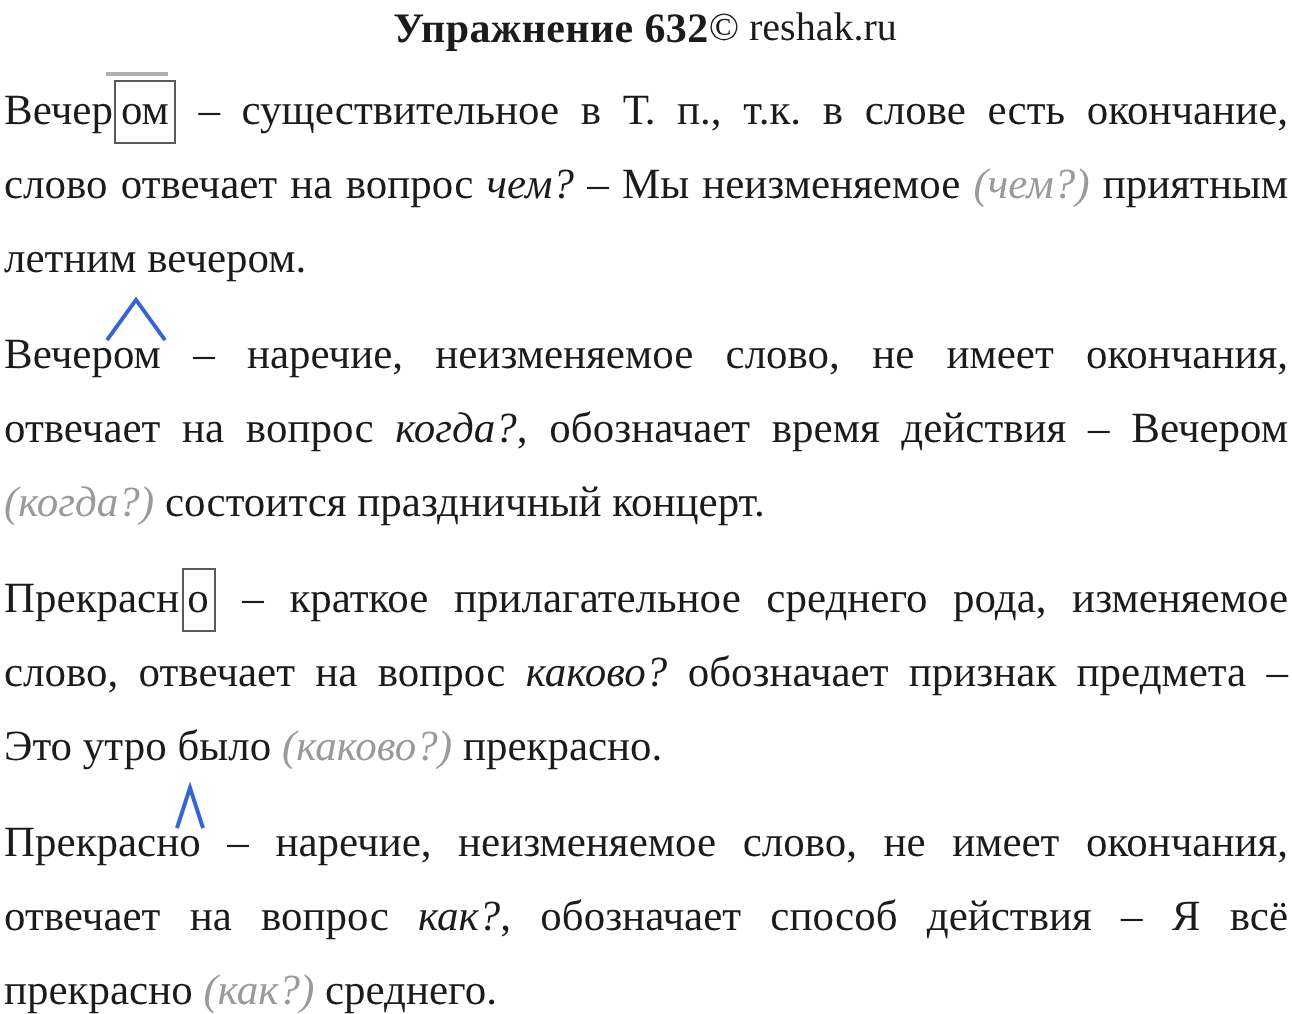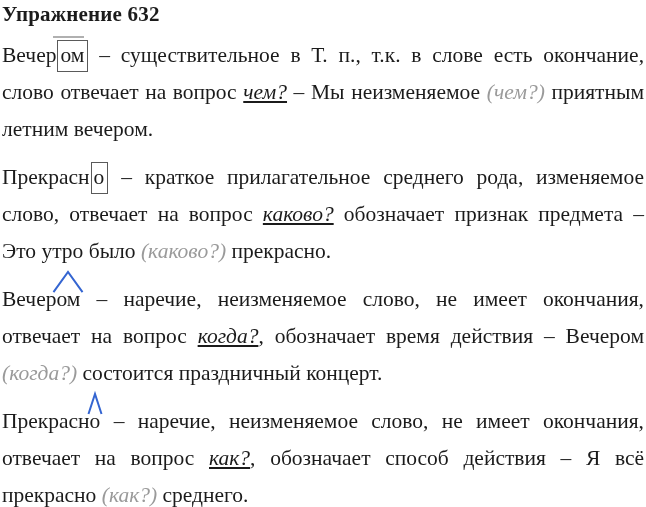--- a/index.html
+++ b/index.html
@@ -13,21 +13,21 @@
   html, body { background: #fff; }
   body {
     width: 646px; height: 507px;
     overflow: hidden;
     font-family: "Liberation Serif", "DejaVu Serif", serif;
     color: var(--text);
     position: relative;
   }
   .page { width: 646px; height: 507px; position: relative; }
   .header {
-    display: flex; justify-content: space-between; align-items: flex-start;
+    display: flex; justify-content: center; align-items: flex-start;
     padding: 2px 3px 0 2px;
     height: 27px;
   }
   .title {
     font-weight: bold;
     font-size: 21px;
     line-height: 24px;
     letter-spacing: 0.2px;
   }
   .copyright {
@@ -45,21 +45,21 @@
     padding: 0 2px 0 2px;
   }
   .content p {
     font-size: 21.5px;
     line-height: 37px;
     text-align: justify;
     margin: 0 0 11px 0;
     color: var(--text);
   }
   .content p:last-child { margin-bottom: 0; }
-  .seg-italic { font-style: italic; text-decoration: underline; }
+  .seg-italic { font-style: italic; }
   .seg-muted { font-style: italic; color: var(--muted); }
   .seg-boxed {
     border: 1.5px solid var(--box);
     padding: 2px 3px 4px 2px;
     margin-left: 1px;
   }
   .caret-wrap {
     position: relative;
     white-space: nowrap;
   }
@@ -74,25 +74,26 @@
     overflow: visible;
     pointer-events: none;
   }
 </style>
 </head>
 <body>
 
 <div class="page">
   <div class="header">
     <div class="title">Упражнение 632</div>
+    <div class="copyright">© reshak.ru</div>
   </div>
   <div class="divider"></div>
   <div class="content" id="content">
       <p><span>Вечер</span><span class="seg-boxed">ом</span><span> – существительное в Т. п., т.к. в слове есть окончание, слово отвечает на вопрос </span><span class="seg-italic">чем?</span><span> – Мы неизменяемое </span><span class="seg-muted">(чем?)</span><span> приятным летним вечером.</span></p>
-      <p><span>Прекрасн</span><span class="seg-boxed">о</span><span> – краткое прилагательное среднего рода, изменяемое слово, отвечает на вопрос </span><span class="seg-italic">каково?</span><span> обозначает признак предмета – Это утро было </span><span class="seg-muted">(каково?)</span><span> прекрасно.</span></p>
       <p><span>Вечер</span><span class="caret-wrap"><svg class="caret-mark" viewBox="0 0 30 24" preserveAspectRatio="none">
             <path d="M2 23 L15 2 L28 23" fill="none" stroke="var(--caret)" stroke-width="2" stroke-linejoin="miter" vector-effect="non-scaling-stroke"></path>
           </svg>ом</span><span> – наречие, неизменяемое слово, не имеет окончания, отвечает на вопрос </span><span class="seg-italic">когда?</span><span>, обозначает время действия – Вечером </span><span class="seg-muted">(когда?)</span><span> состоится праздничный концерт.</span></p>
+      <p><span>Прекрасн</span><span class="seg-boxed">о</span><span> – краткое прилагательное среднего рода, изменяемое слово, отвечает на вопрос </span><span class="seg-italic">каково?</span><span> обозначает признак предмета – Это утро было </span><span class="seg-muted">(каково?)</span><span> прекрасно.</span></p>
       <p><span>Прекрасн</span><span class="caret-wrap"><svg class="caret-mark" viewBox="0 0 30 24" preserveAspectRatio="none">
             <path d="M2 23 L15 2 L28 23" fill="none" stroke="var(--caret)" stroke-width="2" stroke-linejoin="miter" vector-effect="non-scaling-stroke"></path>
           </svg>о</span><span> – наречие, неизменяемое слово, не имеет окончания, отвечает на вопрос </span><span class="seg-italic">как?</span><span>, обозначает способ действия – Я всё прекрасно </span><span class="seg-muted">(как?)</span><span> среднего.</span></p>
     </div>
 </div>
 
 </body></html>

